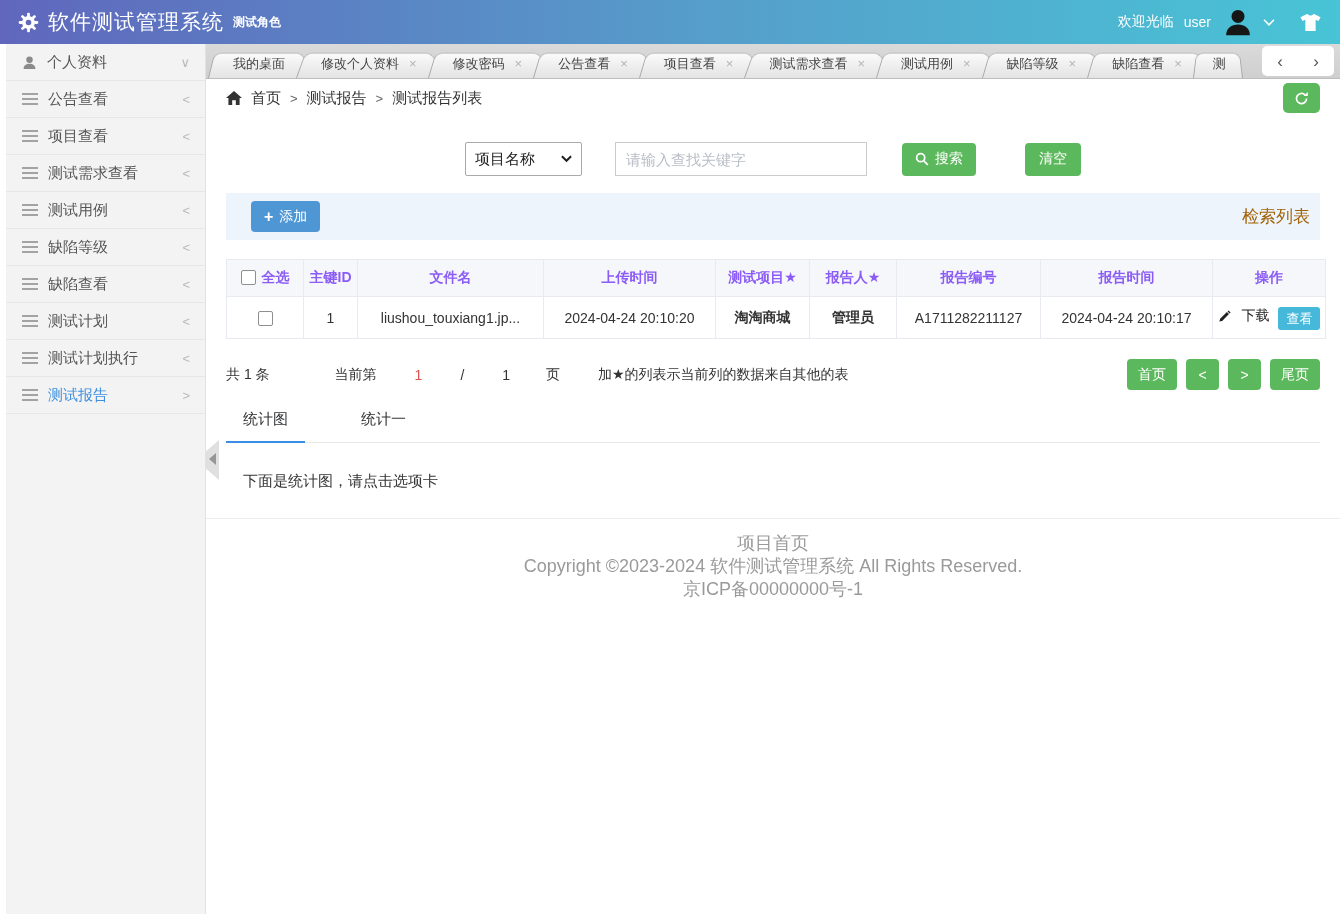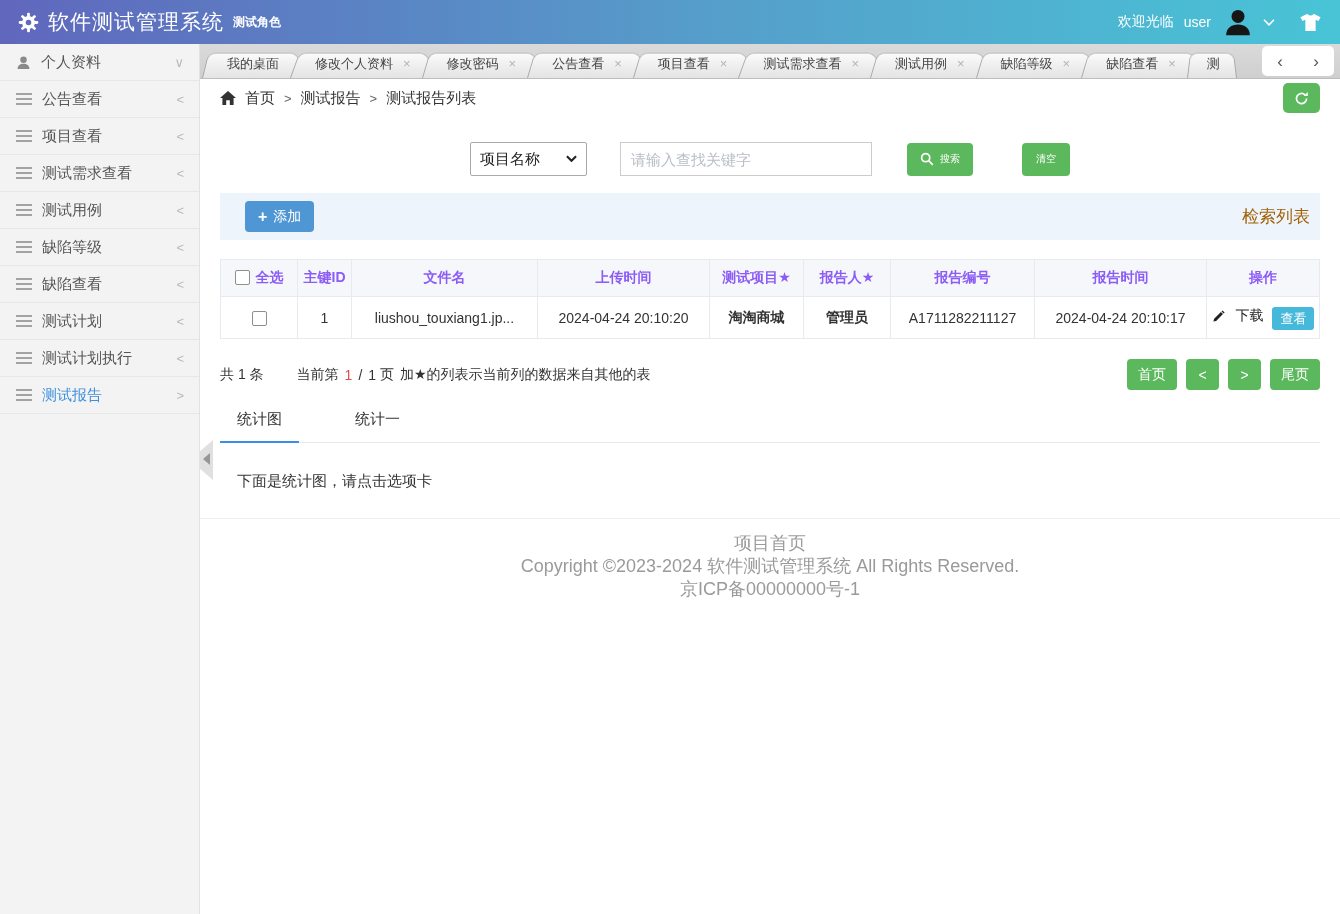--- a/index.html
+++ b/index.html
@@ -10,21 +10,21 @@
   .topbar{flex:0 0 44px;display:flex;align-items:center;justify-content:space-between;padding:0 18px;background:linear-gradient(90deg,#6067bd 0%,#55a0cb 55%,#48c4d6 100%);color:#fff;}
   .brand{display:flex;align-items:center;gap:9px;}
   .brand-title{font-size:21px;font-weight:normal;letter-spacing:1px;}
   .brand-role{font-size:12px;font-weight:bold;align-self:flex-end;margin-bottom:5px;}
   .userarea{display:flex;align-items:center;gap:10px;font-size:14px;}
   .userarea .uname{margin-right:2px;cursor:pointer;}
   .userarea svg{display:block;}
   .tshirt{margin-left:14px;cursor:pointer;}
 
   
-  .body{flex:1;display:flex;min-height:0;}
+  .body{flex:1;display:flex;min-height:0;margin-left:6px;}
   .sidebar{flex:0 0 200px;background:#f3f3f3;border-right:1px solid #e2e2e2;}
   .side-item{height:37px;display:flex;align-items:center;gap:10px;padding:0 15px 0 16px;border-bottom:1px solid #e7e7e7;font-size:15px;color:#555;cursor:pointer;background:#f3f3f3;}
   .side-item .chev{margin-left:auto;color:#b9b9b9;font-size:13px;}
   .side-item.active{color:#3e8fdd;}
   .bars{width:16px;height:12px;flex:0 0 16px;background:linear-gradient(to bottom,#a3a3a3 0,#a3a3a3 2px,transparent 2px,transparent 5px,#a3a3a3 5px,#a3a3a3 7px,transparent 7px,transparent 10px,#a3a3a3 10px,#a3a3a3 12px);}
 
   .main{flex:1;display:flex;flex-direction:column;background:#fff;position:relative;min-width:0;}
 
   
   .tabstrip{flex:0 0 35px;background:linear-gradient(#dadada,#cfcfcf);border-bottom:1px solid #bdbdbd;display:flex;align-items:flex-end;padding:0 6px 0 2px;overflow:hidden;}
@@ -42,21 +42,21 @@
   .crumb-sep{color:#666;font-size:13px;}
   .refresh-btn{position:absolute;right:20px;top:4px;width:37px;height:30px;background:#5cb85c;border:none;border-radius:5px;display:flex;align-items:center;justify-content:center;cursor:pointer;}
 
   .content{flex:1;padding:0 20px;display:flex;flex-direction:column;min-height:0;}
 
   
   .search-row{margin-top:25px;display:flex;justify-content:center;align-items:center;gap:29px;}
   .select{width:117px;height:34px;border:1px solid #a9a9a9;border-radius:2px;display:flex;align-items:center;justify-content:space-between;padding:0 9px;font-size:15px;color:#222;background:#fff;cursor:pointer;}
   .kw-input{width:252px;height:34px;border:1px solid #ccc;margin-left:4px;padding:0 10px;font-size:15px;color:#333;outline:none;}
   .kw-input::placeholder{color:#b8bec5;}
-  .btn{border:none;border-radius:4px;color:#fff;font-size:10px;cursor:pointer;display:inline-flex;align-items:center;justify-content:center;gap:6px;}
+  .btn{border:none;border-radius:4px;color:#fff;font-size:14px;cursor:pointer;display:inline-flex;align-items:center;justify-content:center;gap:6px;}
   .btn-green{background:#5cb85c;}
   .btn-search{height:33px;padding:0 13px;margin-left:6px;}
   .btn-clear{height:33px;padding:0 14px;margin-left:20px;}
 
   
   .panel{margin-top:17px;flex:0 0 47px;background:#edf4fb;display:flex;align-items:center;padding:0 10px 0 25px;}
   .btn-add{height:31px;padding:0 13px;background:#4f96d5;font-size:14px;}
   .add-plus{font-size:16px;font-weight:bold;line-height:1;}
   .panel-title{margin-left:auto;font-size:17px;color:#a16207;}
 
@@ -64,21 +64,21 @@
   table.grid{margin-top:19px;width:100%;border-collapse:collapse;table-layout:fixed;font-size:14px;}
   .grid th{background:#f5f7fa;height:37px;font-weight:bold;color:#8b5cf6;border:1px solid #e7ebf0;text-align:center;}
   .grid td{height:42px;border:1px solid #e7ebf0;text-align:center;color:#333;overflow:hidden;white-space:nowrap;background:#fff;}
   .red{color:#c9302c;font-weight:bold;}
   .cb{display:inline-block;width:15px;height:15px;border:1px solid #8f8f8f;border-radius:2px;background:#fff;vertical-align:-3px;cursor:pointer;}
   .grid th .cb{margin-right:6px;}
   .op-link{color:#222;cursor:pointer;display:inline-flex;align-items:center;gap:11px;}
   .btn-view{background:#46b8da;border-radius:3px;color:#fff;font-size:13px;padding:4px 8px;margin-left:5px;}
 
   
-  .pager-row{margin-top:20px;display:flex;align-items:center;font-size:14px;color:#333;}
+  .pager-row{margin-top:20px;display:flex;align-items:center;font-size:14px;color:#333;gap:32px;}
   .pg-total{margin-right:33px;}
   .pg-cur{color:#d9534f;margin:0 4px 0 6px;}
   .pg-sep{margin:0 2px;}
   .pg-pages{margin:0 4px;}
   .pg-note{margin-left:6px;}
   .pager-btns{margin-left:auto;display:flex;gap:9px;}
   .pg-btn{height:31px;min-width:33px;padding:0 11px;background:#5cb85c;border:none;border-radius:4px;color:#fff;font-size:14px;display:flex;align-items:center;justify-content:center;cursor:pointer;}
 
   
   .stats-tabs{margin-top:9px;border-bottom:1px solid #e8e8e8;display:flex;gap:39px;}

